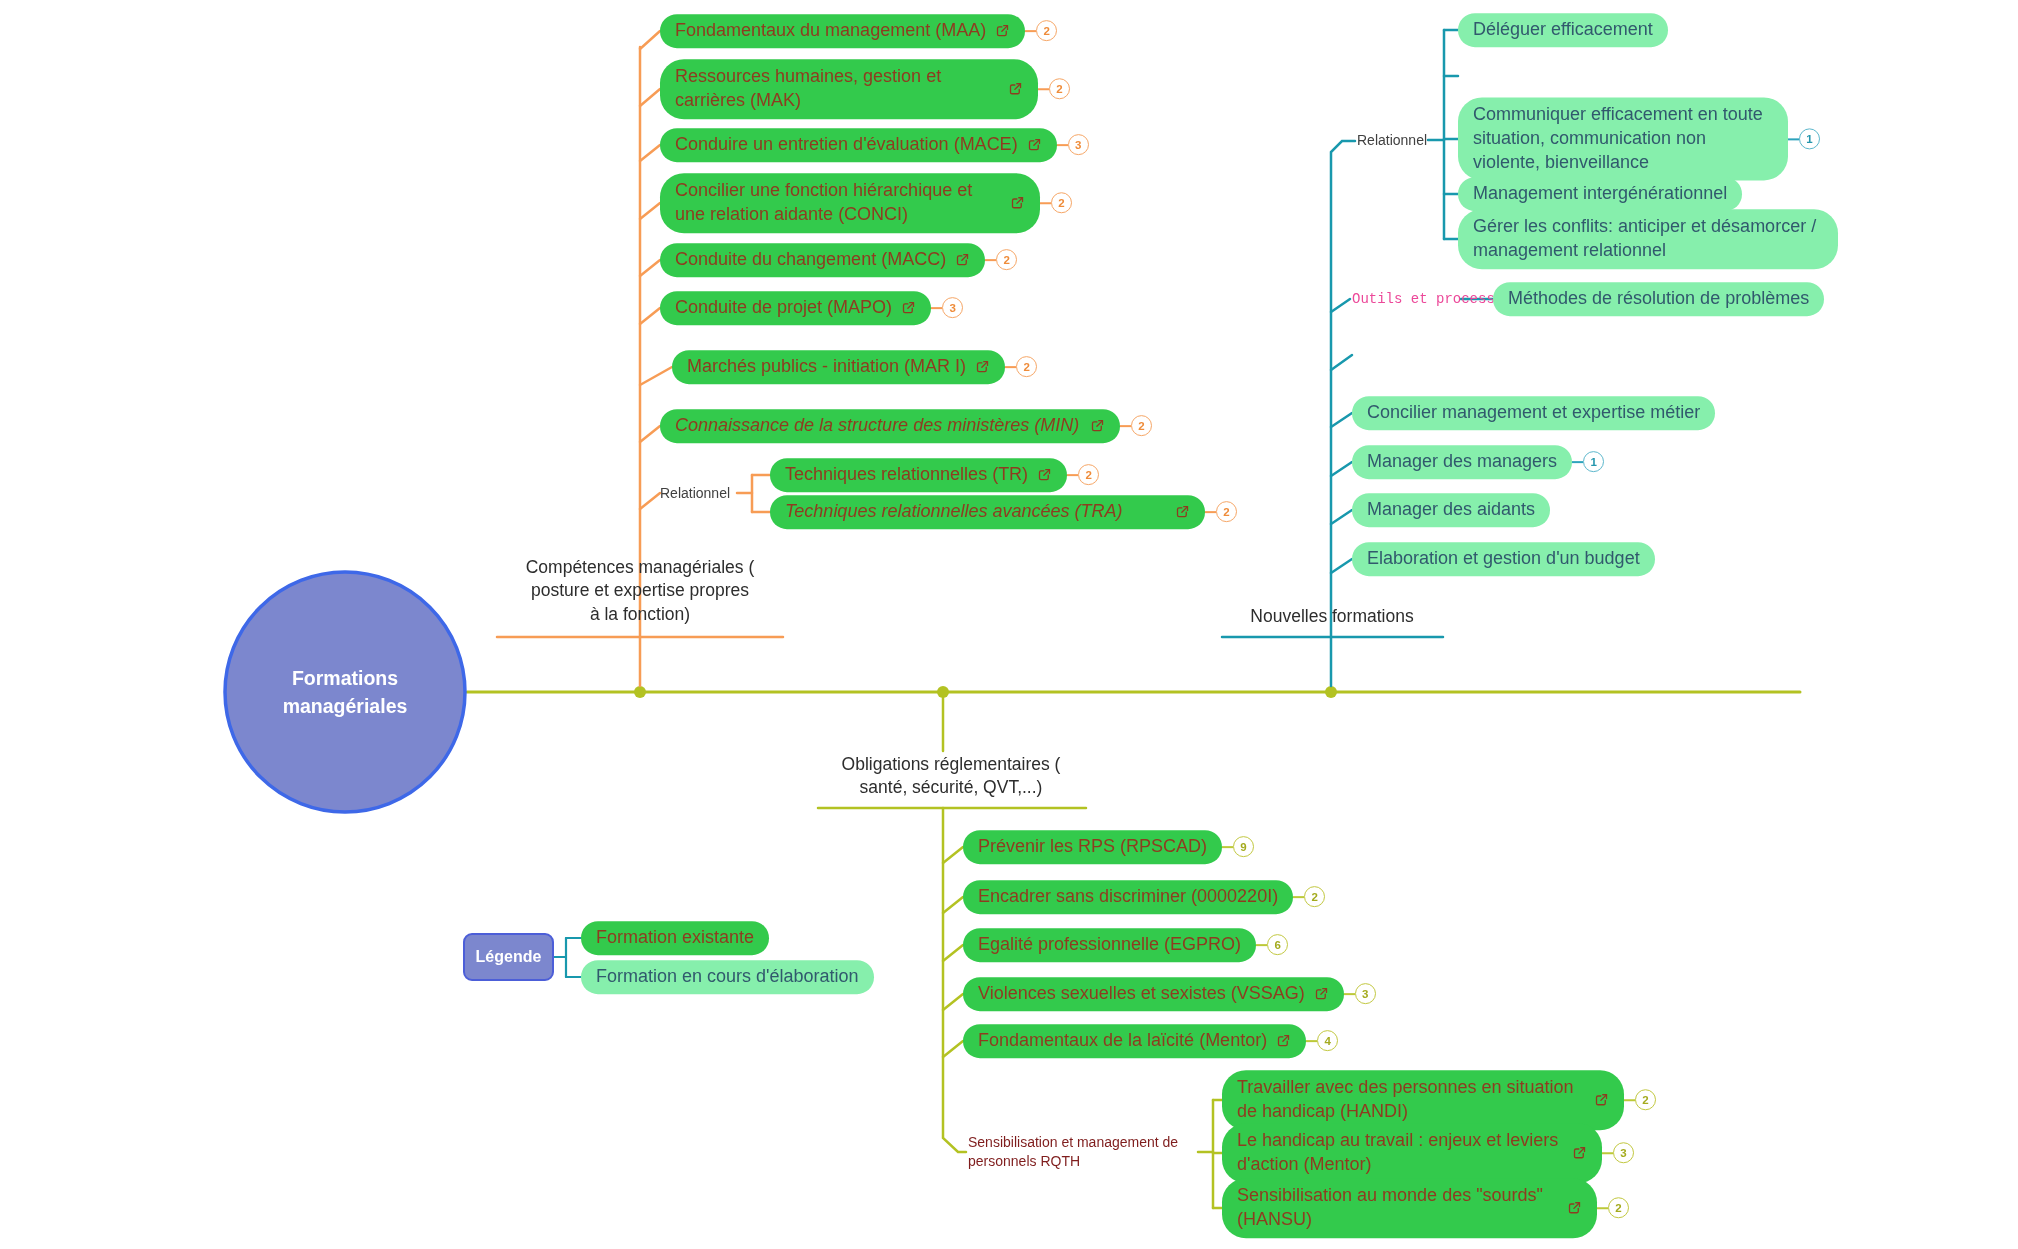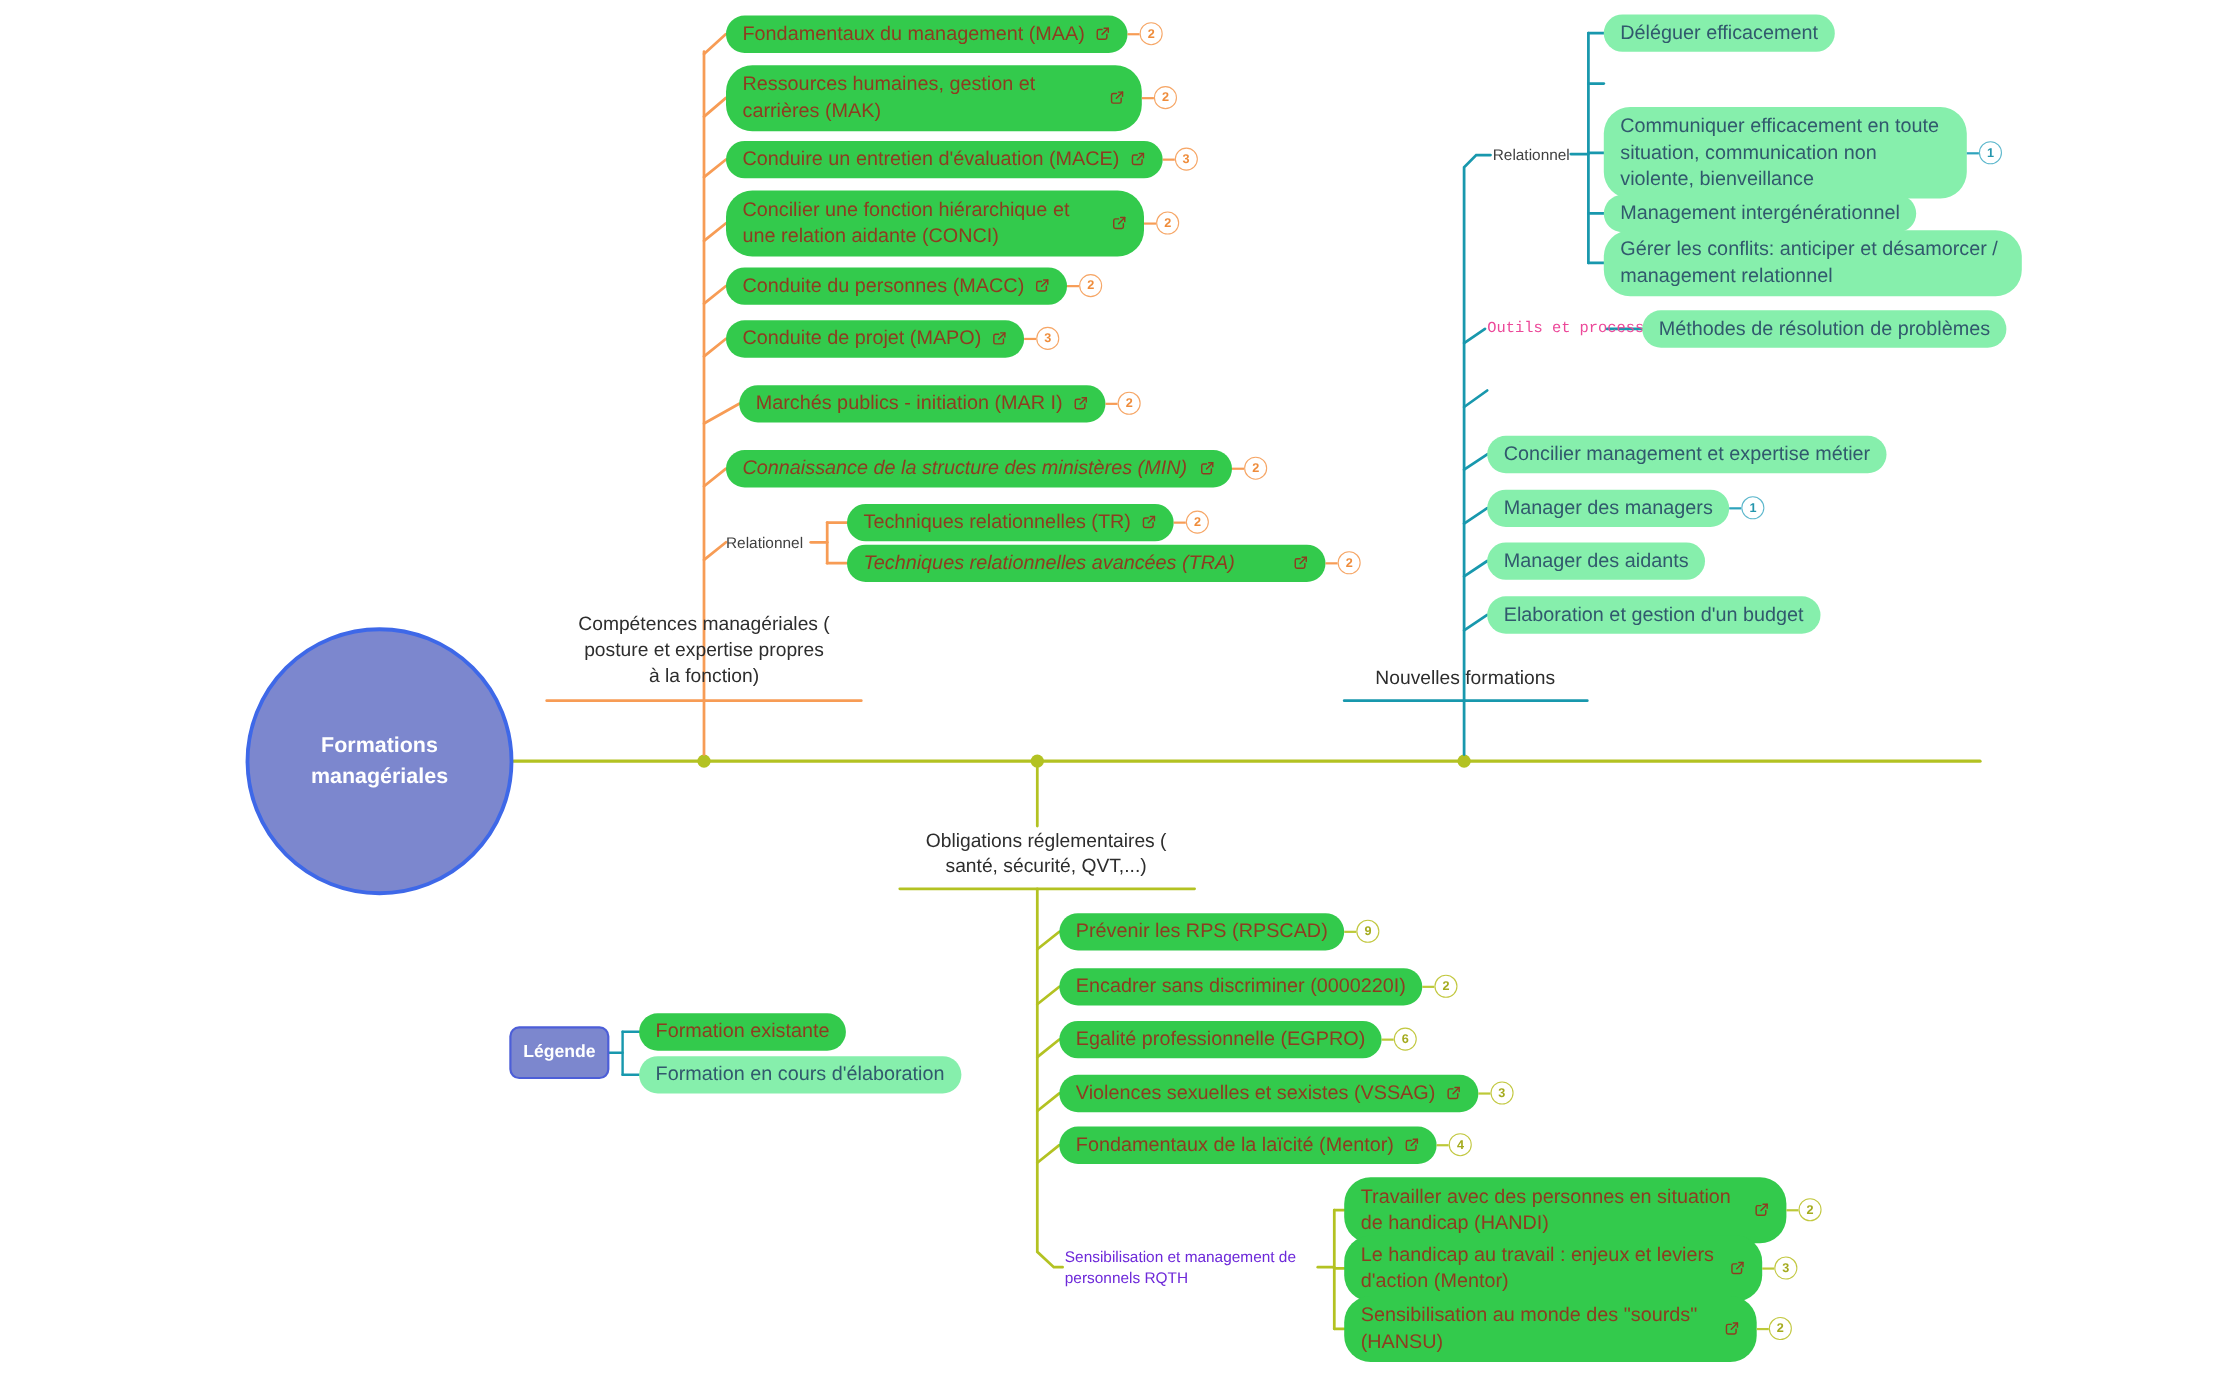--- a/index.html
+++ b/index.html
@@ -20,21 +20,21 @@
   .tail{width:11px;height:2px;flex:none;}
   .t-or{background:#f79c55}.t-teal{background:#2da3bc}.t-ol{background:#bcc938}
   .badge{flex:none;min-width:21px;height:21px;border-radius:50%;display:flex;align-items:center;
          justify-content:center;font-size:11.5px;font-weight:600;background:#fff;box-sizing:border-box;}
   .b-or{border:1.6px solid #f6a666;color:#ef8c3a}
   .b-teal{border:1.6px solid #5cb7cc;color:#2596ad}
   .b-ol{border:1.6px solid #c2c840;color:#a4ab1e}
   .flabel{position:absolute;transform:translateY(-50%);font-size:14px;font-weight:500;
           color:#404040;white-space:nowrap;z-index:2;}
   .olv{color:#ec4899;font-family:Liberation Mono, monospace;}
-  .rqth{white-space:normal;width:238px;color:#6d28d9;line-height:1.35;}
+  .rqth{white-space:normal;width:238px;color:#7f1d1d;line-height:1.35;}
   .btitle{position:absolute;transform:translateX(-50%);text-align:center;font-size:17.5px;
           font-weight:500;color:#2d2d2d;line-height:1.33;z-index:2;}
   #root-label{position:absolute;left:345px;top:692px;transform:translate(-50%,-50%);width:190px;
           text-align:center;color:#fff;font-size:19.5px;font-weight:700;line-height:1.45;z-index:2;}
   #legend-box{position:absolute;left:463px;top:933px;width:91px;height:48px;box-sizing:border-box;
           background:#7c87ce;border:2.5px solid #4c5ed8;border-radius:9px;display:flex;
           align-items:center;justify-content:center;color:#fff;font-size:16px;font-weight:700;z-index:2;}
 </style>
 </head>
 <body>
@@ -176,21 +176,21 @@
           <path d="M14 4h6v6"></path>
           <path d="M11 13 20 4"></path>
         </svg>
       </div>
     <span class="tail t-or"></span>
     <span class="badge b-or">2</span>
   </div>
 
   <div class="node" style="left:660px;top:260px">
     <div class="pill green">
-        <span class="lbl">Conduite du personnes (MACC)</span>
+        <span class="lbl">Conduite du changement (MACC)</span>
       <svg class="ext" viewBox="0 0 24 24">
           <path d="M18 13v4.5A2.5 2.5 0 0 1 15.5 20h-9A2.5 2.5 0 0 1 4 17.5v-9A2.5 2.5 0 0 1 6.5 6H11"></path>
           <path d="M14 4h6v6"></path>
           <path d="M11 13 20 4"></path>
         </svg>
       </div>
     <span class="tail t-or"></span>
     <span class="badge b-or">2</span>
   </div>
 

